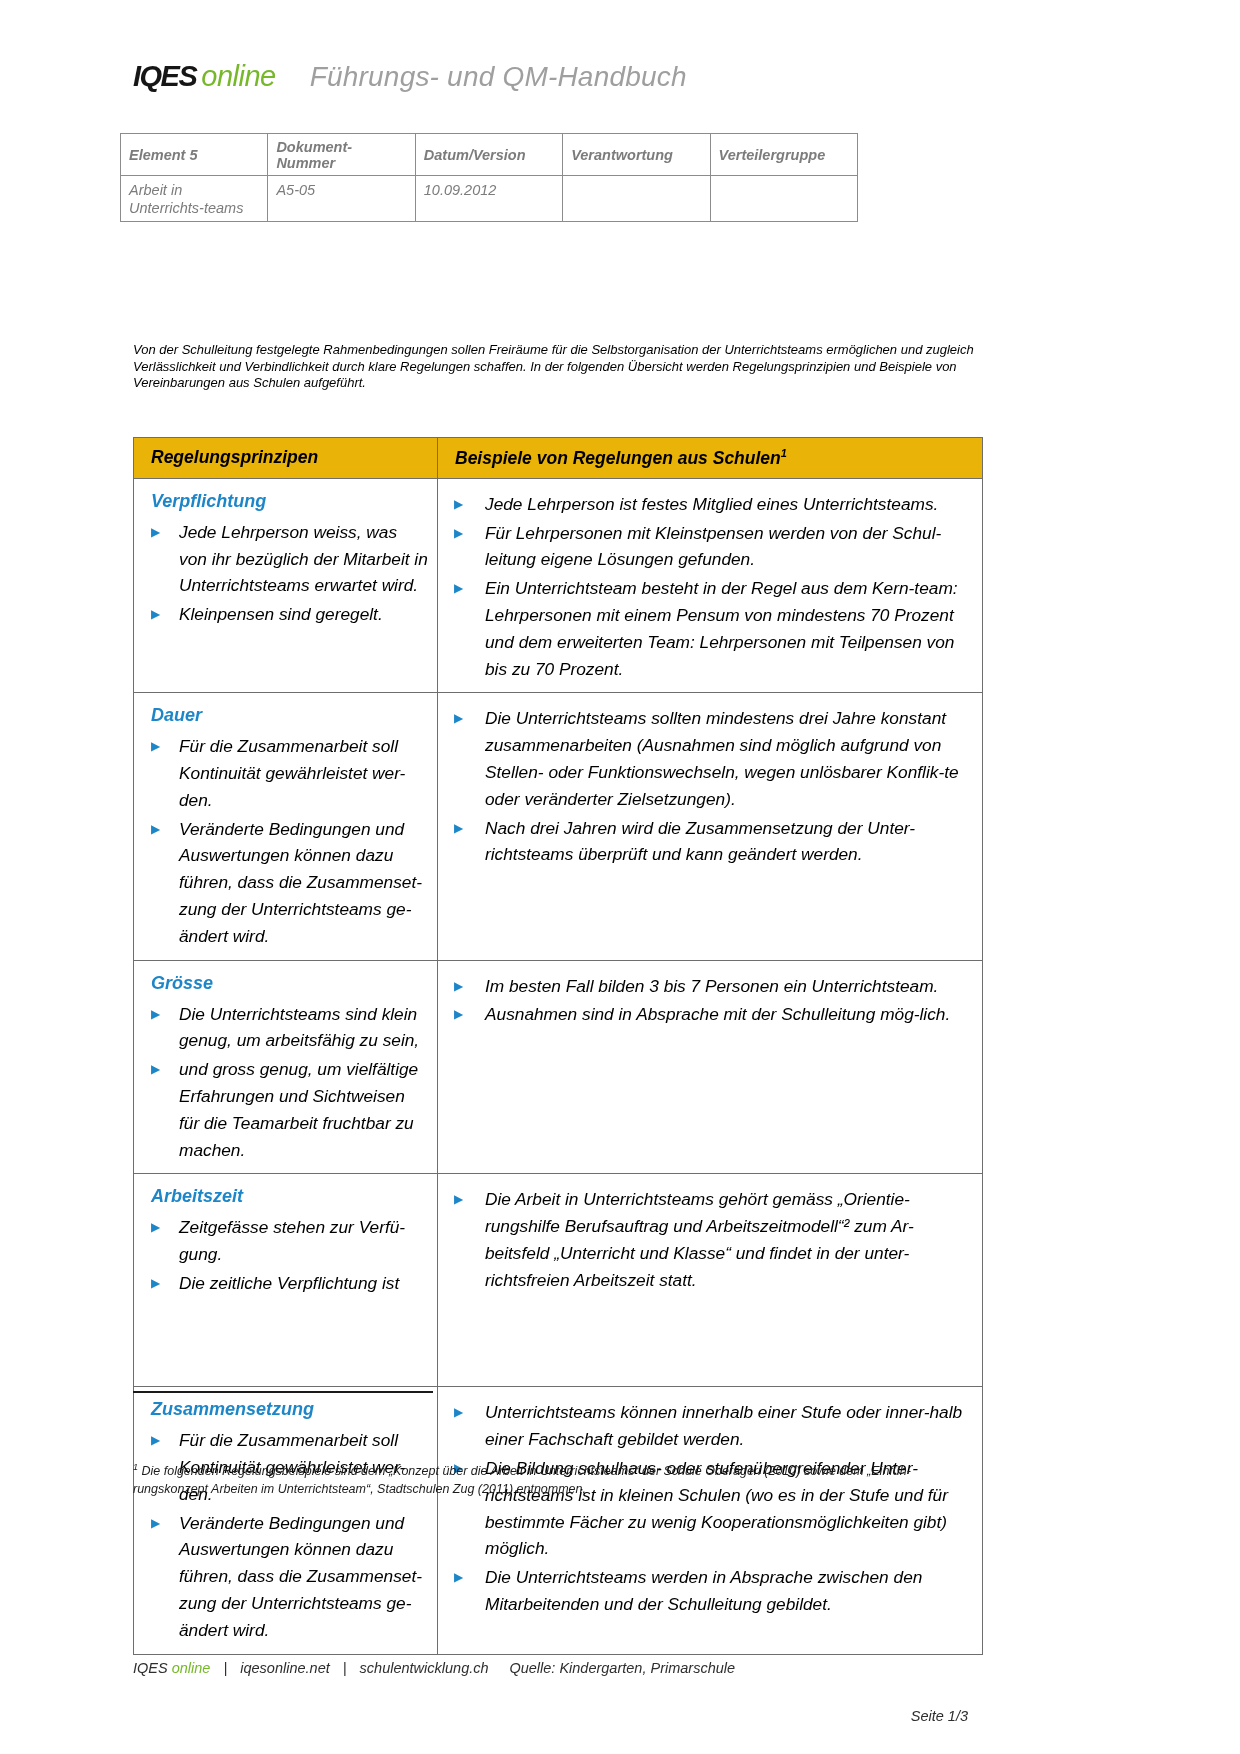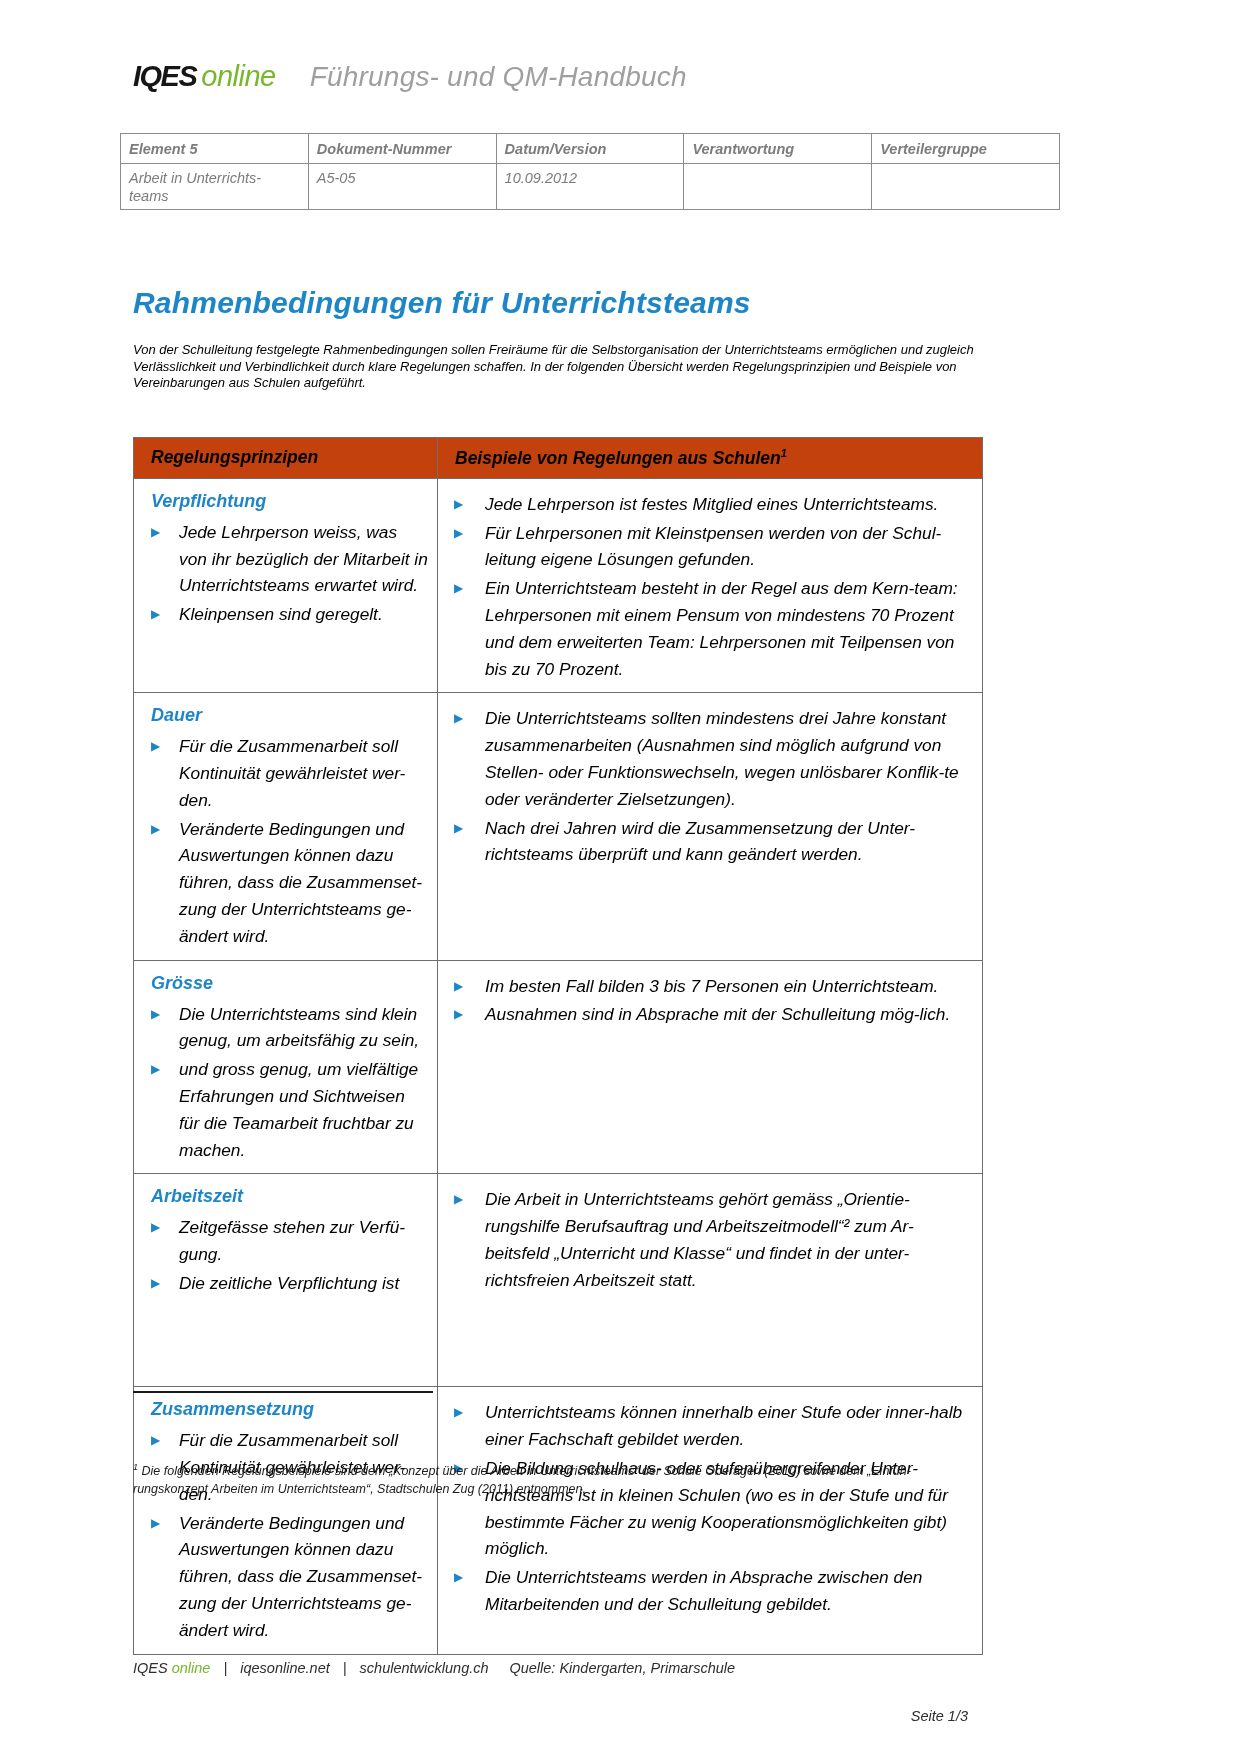--- a/index.html
+++ b/index.html
@@ -23,21 +23,21 @@
     align-items: baseline;
   }
   .logo-iqes   { font-size: 29px; font-weight: 700; letter-spacing: -1.5px; color: #161616; }
   .logo-online { font-size: 29px; font-weight: 400; letter-spacing: -0.5px; color: #76b82a; margin-left: 5px; }
   .handbook-title { font-size: 28px; font-weight: 400; color: #9f9f9f; margin-left: 34px; letter-spacing: 0.2px; }
 
   
   .meta-table {
     position: absolute;
     top: 133px; left: 120px;
-    width: 940px;
+    width: 738px;
     border-collapse: collapse;
     table-layout: fixed;
     font-size: 14.5px;
     color: #7c7c7c;
   }
   .meta-table th, .meta-table td {
     border: 1px solid #8c8c8c;
     text-align: left;
     vertical-align: top;
     padding: 5px 8px 4px 8px;
@@ -67,21 +67,21 @@
   .main-table {
     position: absolute;
     top: 437px; left: 133px;
     width: 849px;
     border-collapse: collapse;
     table-layout: fixed;
   }
   .main-table col.c1 { width: 304px; }
   .main-table col.c2 { width: 545px; }
   .main-table th {
-    background: #c2410c;
+    background: #eab308;
     border: 1px solid #6e6e6e;
     font-size: 17.5px;
     font-weight: 700;
     text-align: left;
     padding: 9px 10px 9px 17px;
     height: 40px;
     vertical-align: middle;
   }
   .main-table th sup { font-size: 11px; }
   .main-table td {
@@ -170,21 +170,20 @@
       <tr id="meta-data-row">
           <td>Arbeit in Unterrichts-teams</td>
           <td>A5-05</td>
           <td>10.09.2012</td>
           <td></td>
           <td></td>
         </tr>
     </tbody>
   </table>
 
-  <h1 class="doc-title">Rahmenbedingungen für Unterrichtsteams</h1>
 
   <p class="intro">Von der Schulleitung festgelegte Rahmenbedingungen sollen Freiräume für die Selbstorganisation der Unterrichtsteams ermöglichen und zugleich Verlässlichkeit und Verbindlichkeit durch klare Regelungen schaffen. In der folgenden Übersicht werden Regelungsprinzipien und Beispiele von Vereinbarungen aus Schulen aufgeführt.</p>
 
   <table class="main-table">
     <colgroup>
         <col class="c1">
         <col class="c2">
       </colgroup>
     <thead>
       <tr>

